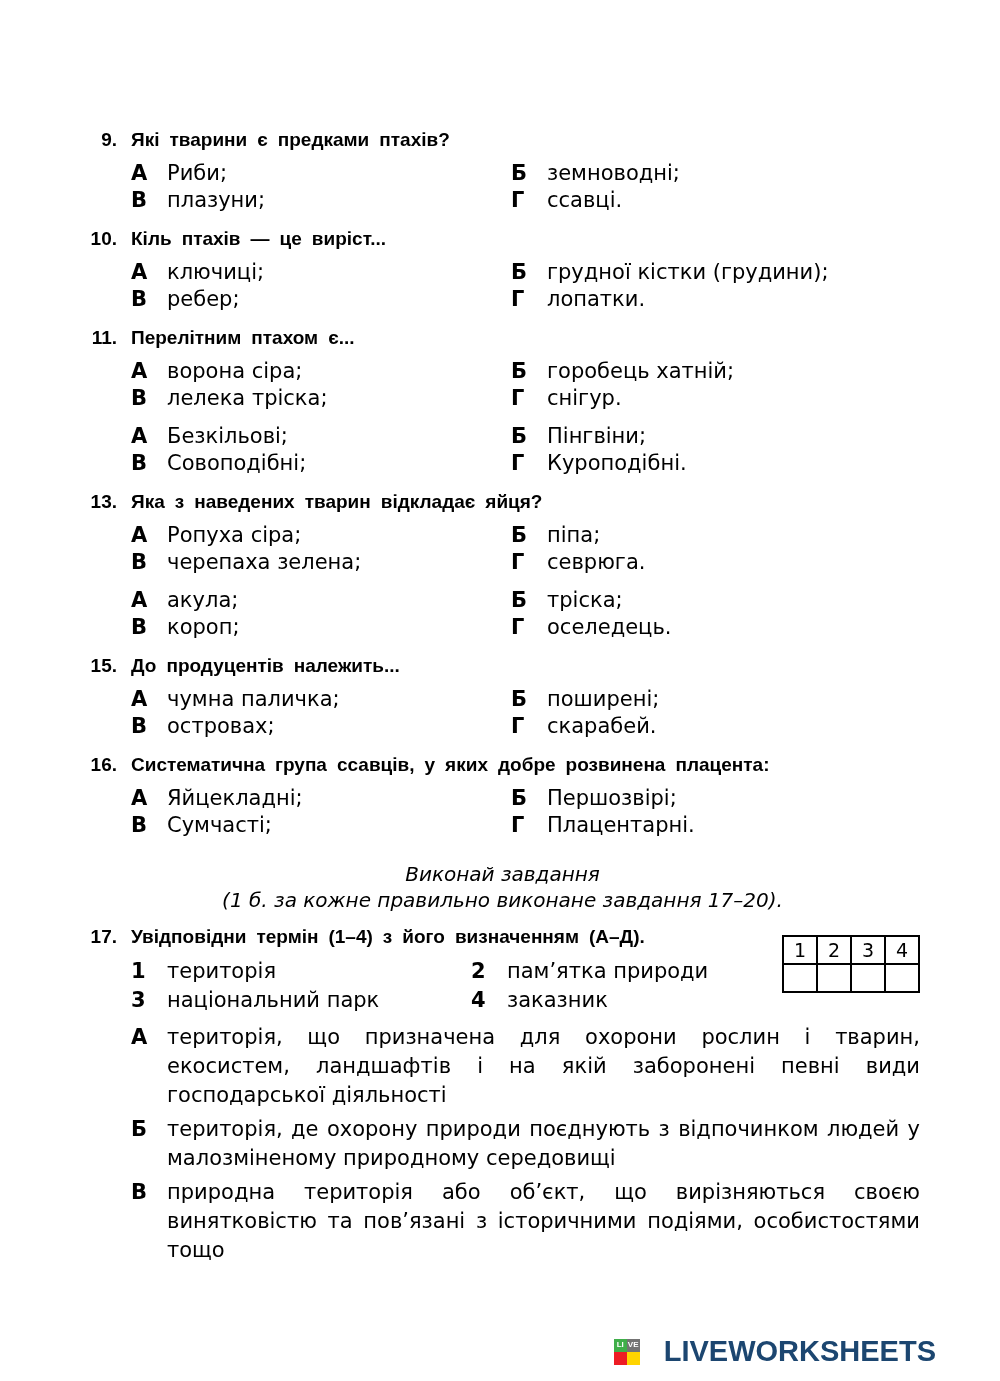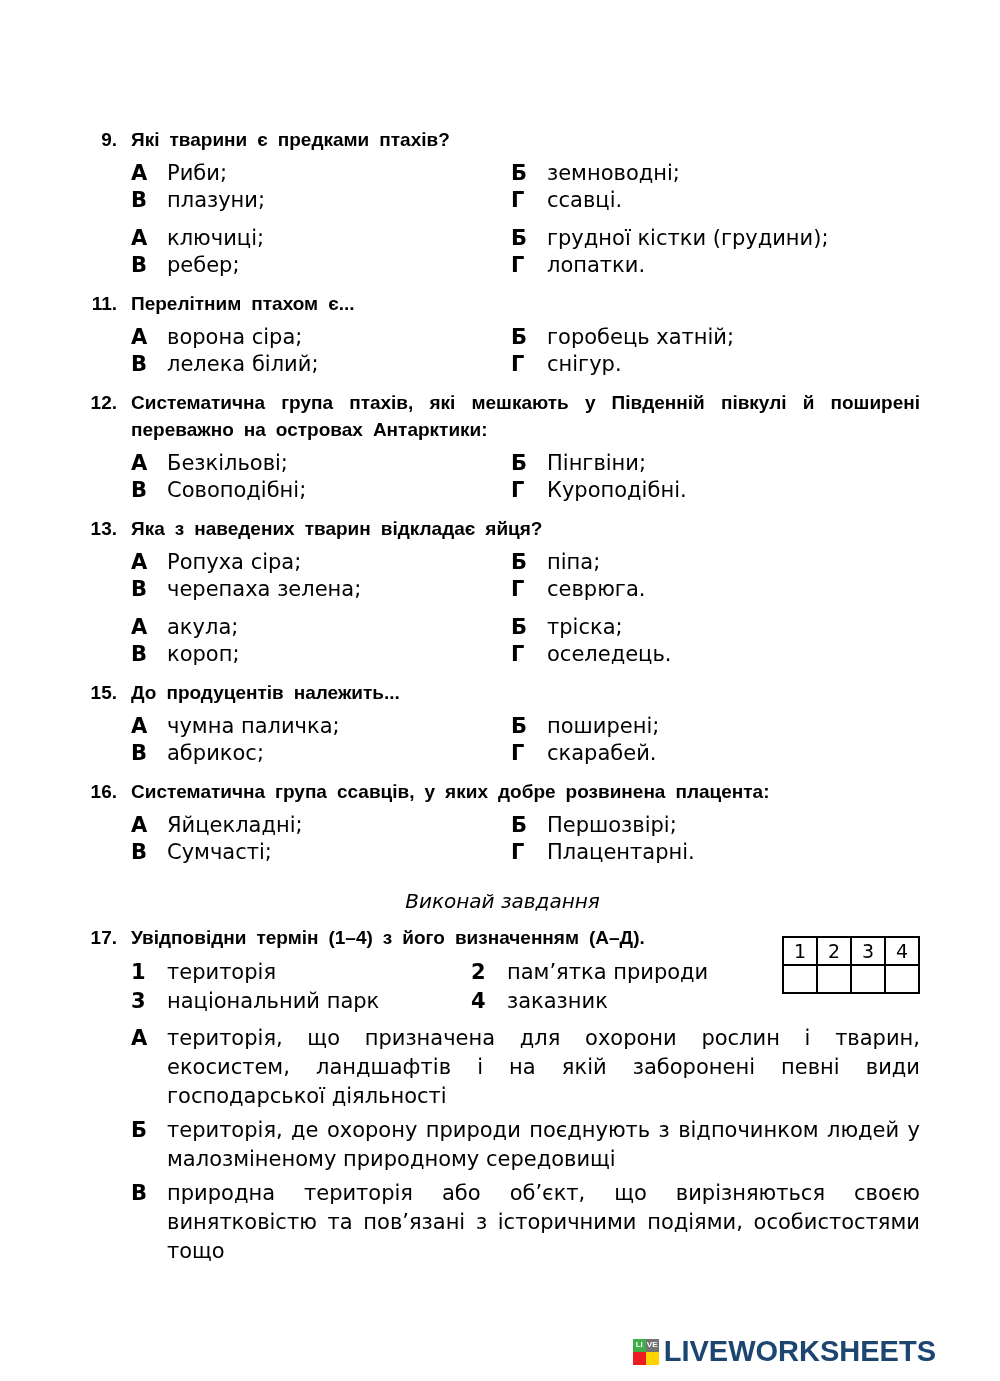--- a/index.html
+++ b/index.html
@@ -81,21 +81,21 @@
   .def { display: flex; font-size: 21px; line-height: 29px; margin-bottom: 5px; }
   .def-letter { width: 36px; flex: none; font-weight: bold; }
   .def-text { flex: 1; text-align: justify; }
   
   .footer {
     position: absolute;
     right: 64px;
     bottom: 13px;
     display: flex;
     align-items: center;
-    gap: 5px;
+    gap: 24px;
   }
   .logo-icon {
     width: 26px;
     height: 26px;
     display: grid;
     grid-template-columns: 13px 13px;
     grid-template-rows: 13px 13px;
   }
   .logo-sq {
     display: flex;
@@ -138,20 +138,24 @@
             <span class="opt-letter">В</span>
             <span class="opt-text">плазуни;</span>
           </div>
           <div class="opt">
             <span class="opt-letter">Г</span>
             <span class="opt-text">ссавці.</span>
           </div>
         </div>
       </div>
       <div class="question">
+        <div class="q-head">
+          <span class="q-num">10.</span>
+          <span class="q-text">Кіль птахів — це виріст...</span>
+        </div>
         <div class="options">
           <div class="opt">
             <span class="opt-letter">А</span>
             <span class="opt-text">ключиці;</span>
           </div>
           <div class="opt">
             <span class="opt-letter">Б</span>
             <span class="opt-text">грудної кістки (грудини);</span>
           </div>
           <div class="opt">
@@ -173,33 +177,29 @@
           <div class="opt">
             <span class="opt-letter">А</span>
             <span class="opt-text">ворона сіра;</span>
           </div>
           <div class="opt">
             <span class="opt-letter">Б</span>
             <span class="opt-text">горобець хатній;</span>
           </div>
           <div class="opt">
             <span class="opt-letter">В</span>
-            <span class="opt-text">лелека білий;</span>
+            <span class="opt-text">лелека тріска;</span>
           </div>
           <div class="opt">
             <span class="opt-letter">Г</span>
             <span class="opt-text">снігур.</span>
           </div>
         </div>
       </div>
       <div class="question">
-        <div class="q-head">
-          <span class="q-num">12.</span>
-          <span class="q-text">Систематична група птахів, які мешкають у Південній півкулі й поширені переважно на островах Антарктики:</span>
-        </div>
         <div class="options">
           <div class="opt">
             <span class="opt-letter">А</span>
             <span class="opt-text">Безкільові;</span>
           </div>
           <div class="opt">
             <span class="opt-letter">Б</span>
             <span class="opt-text">Пінгвіни;</span>
           </div>
           <div class="opt">
@@ -265,21 +265,21 @@
           <div class="opt">
             <span class="opt-letter">А</span>
             <span class="opt-text">чумна паличка;</span>
           </div>
           <div class="opt">
             <span class="opt-letter">Б</span>
             <span class="opt-text">поширені;</span>
           </div>
           <div class="opt">
             <span class="opt-letter">В</span>
-            <span class="opt-text">абрикос;</span>
+            <span class="opt-text">островах;</span>
           </div>
           <div class="opt">
             <span class="opt-letter">Г</span>
             <span class="opt-text">скарабей.</span>
           </div>
         </div>
       </div>
       <div class="question">
         <div class="q-head">
           <span class="q-num">16.</span>
@@ -301,20 +301,21 @@
           <div class="opt">
             <span class="opt-letter">Г</span>
             <span class="opt-text">Плацентарні.</span>
           </div>
         </div>
       </div>
     </div>
 
   <div class="task-header">
     <div>Виконай завдання</div>
+    <div>(1 б. за кожне правильно виконане завдання 17–20).</div>
   </div>
 
   <div class="question q17">
     <div class="q-head">
       <span class="q-num">17.</span>
       <span class="q-text">Увідповідни термін (1–4) з його визначенням (А–Д).</span>
     </div>
     <div class="q17-body">
       <div class="terms" id="terms">
           <div class="term">

